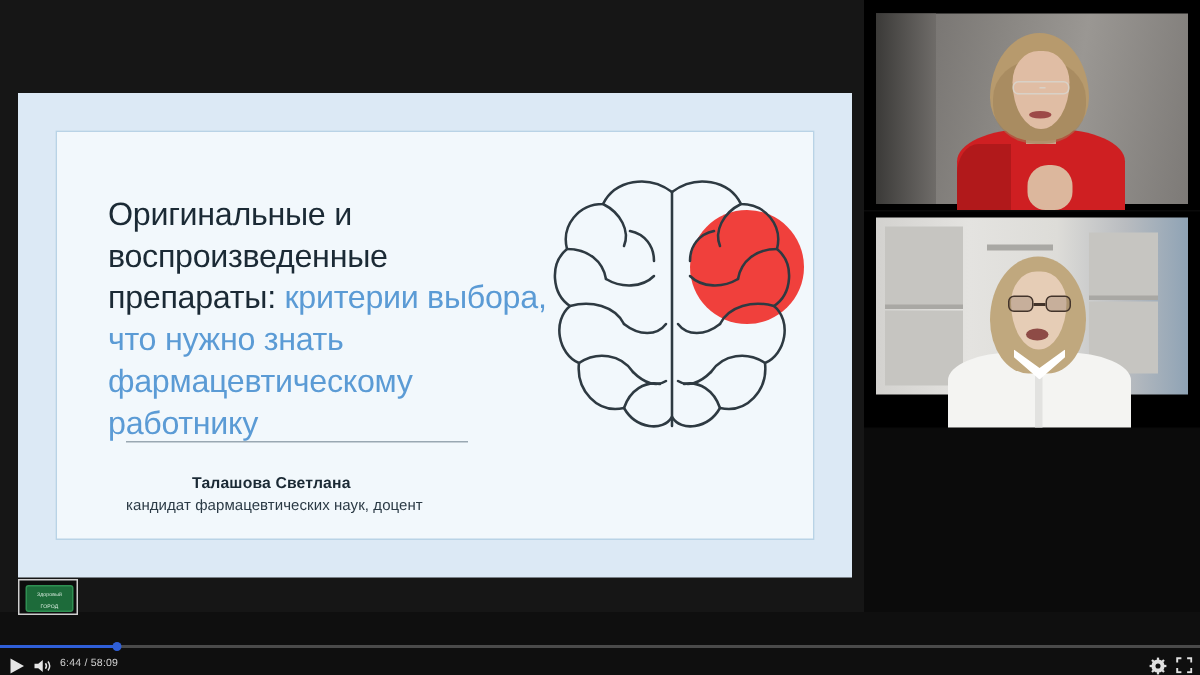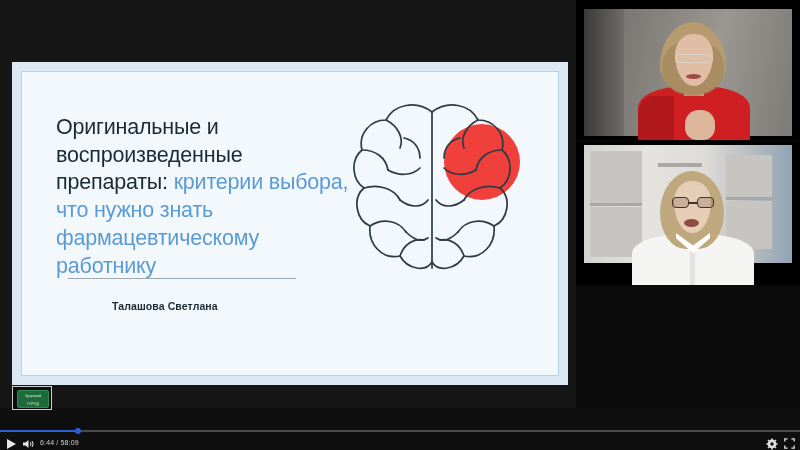--- a/index.html
+++ b/index.html
@@ -10,21 +10,21 @@
     overflow: hidden;
   }
   #stage { position: relative; width: 800px; height: 450px; background: #121212; }
 
   
   #slide-area { position: absolute; left: 0; top: 0; width: 576px; height: 408px; background: #161616; }
 
   #slide-card {
     position: absolute; left: 12px; top: 62px; width: 556px; height: 323px;
     background: #dce9f5;
-    padding: 9px;
+    padding: 25px;
   }
   #slide-inner {
     width: 100%; height: 100%;
     background: #f2f8fc;
     border: 1px solid #b9d3e6;
     position: relative;
     overflow: hidden;
   }
 
   #slide-title {
@@ -136,20 +136,21 @@
     <div id="slide-card">
       <div id="slide-inner">
 
         <div id="slide-title">
           <span>Оригинальные и воспроизведенные препараты:</span><span class="hl"> критерии выбора, что нужно знать фармацевтическому работнику</span>
         </div>
 
         <div id="title-rule"></div>
 
         <div id="presenter-name">Талашова Светлана</div>
+        <div id="presenter-role">кандидат фармацевтических наук, доцент</div>
 
         <div id="brain-wrap">
           <svg viewBox="0 0 215 200" xmlns="http://www.w3.org/2000/svg">
             <circle cx="140" cy="72" r="38" fill="#f0403c"></circle>
             <g fill="none" stroke="#2e3a42" stroke-width="1.7" stroke-linecap="round" stroke-linejoin="round">
 
               <path d="M90 22 L90 178"></path>
 
               <path d="M90 22 C74 10 52 14 44 30 C28 30 16 44 20 60
                        C8 70 10 90 22 98 C10 108 14 130 28 136

